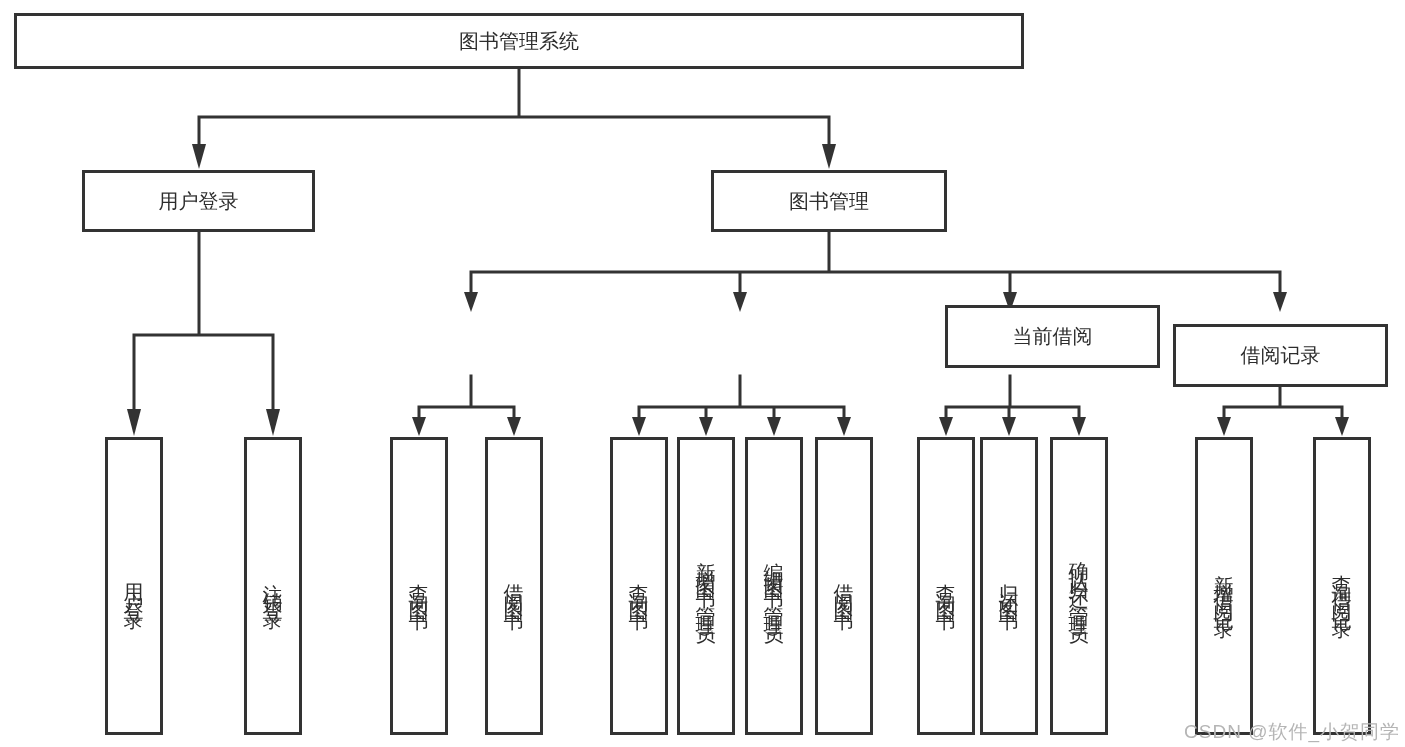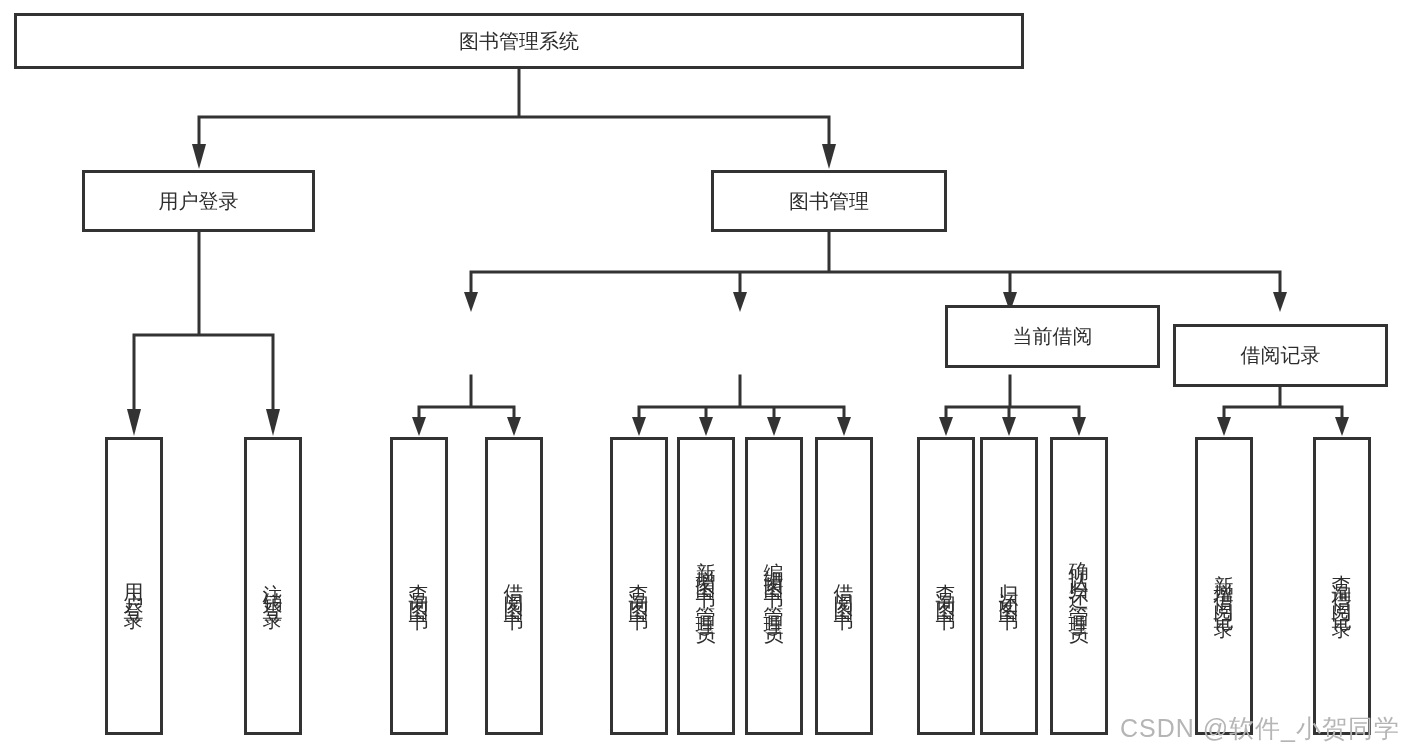--- a/index.html
+++ b/index.html
@@ -43,21 +43,21 @@
     writing-mode: vertical-rl;
     text-orientation: mixed;
     letter-spacing: 9px;
     line-height: 1;
     white-space: normal;
   }
   .watermark {
     position: absolute;
     right: 5px;
     bottom: 2px;
-    font-size: 25px;
+    font-size: 19px;
     letter-spacing: 1px;
     color: var(--watermark, #b5b5b5);
     white-space: nowrap;
   }
 </style>
 </head>
 <body>
 
 <div class="stage">
 

